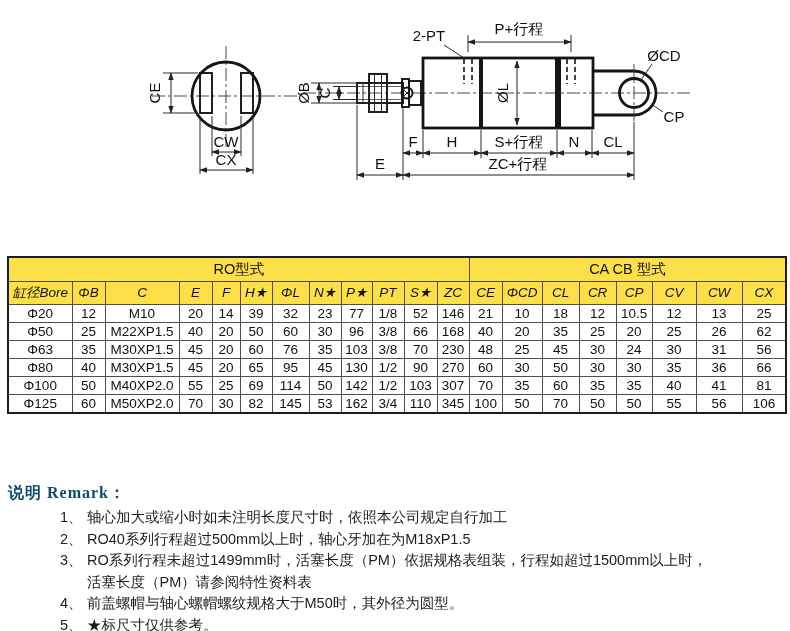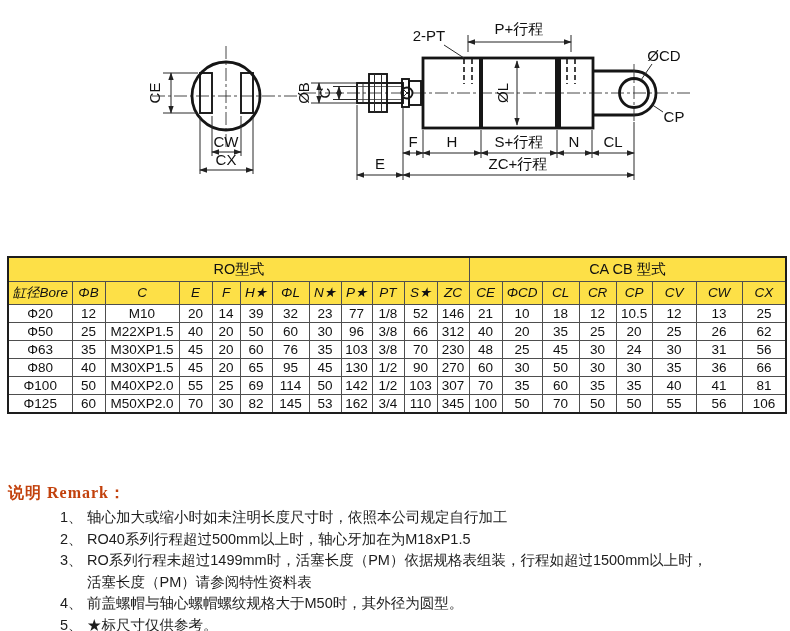--- a/index.html
+++ b/index.html
@@ -28,21 +28,21 @@
     padding:0;font-size:13.5px;line-height:1;white-space:nowrap;overflow:hidden;
   }
   table.spec thead th{background:#fde047;font-weight:normal;}
   tr.ghead th{height:23px;font-size:14.5px;}
   tr.chead th{height:22px;font-style:italic;}
   table.spec tbody td{height:17px;background:#fff;}
   
   #remark{position:absolute;top:483px;left:8px;width:776px;}
   #remark .heading{
     font-family:"Liberation Serif",serif;font-weight:bold;font-size:16px;
-    letter-spacing:1px;color:#c2410c;
+    letter-spacing:1px;color:#0c4a6e;
   }
   #remark .notes{margin-left:52px;margin-top:3px;}
   #remark .note{display:flex;font-size:14.5px;line-height:21.5px;color:#1d1d1d;}
   #remark .note .num{width:27px;flex:none;}
   #remark .note .txt{flex:1;}
 </style>
 </head>
 <body>
 
 <svg id="drawing" width="790" height="252" viewBox="0 0 790 252">
@@ -234,21 +234,21 @@
         <td>25</td>
         <td>M22XP1.5</td>
         <td>40</td>
         <td>20</td>
         <td>50</td>
         <td>60</td>
         <td>30</td>
         <td>96</td>
         <td>3/8</td>
         <td>66</td>
-        <td>312</td>
+        <td>168</td>
         <td>40</td>
         <td>20</td>
         <td>35</td>
         <td>25</td>
         <td>20</td>
         <td>25</td>
         <td>26</td>
         <td>62</td>
       </tr>
       <tr>

